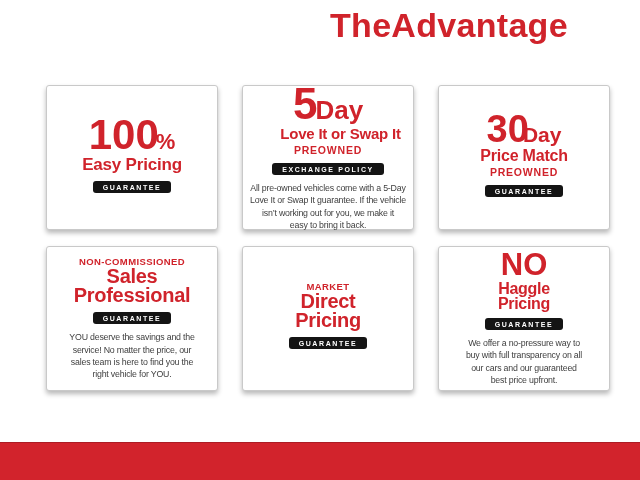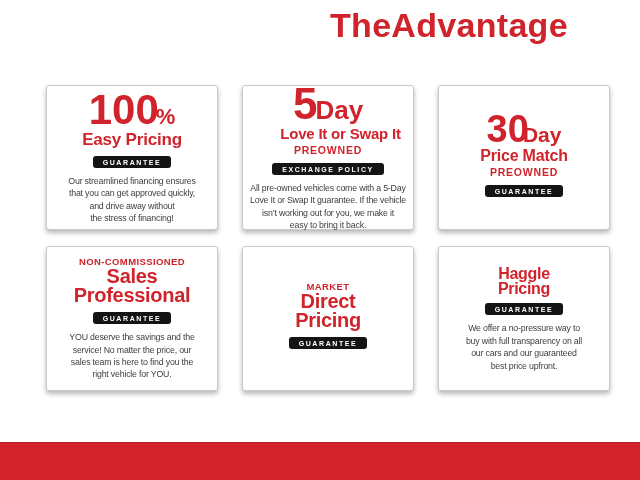--- a/index.html
+++ b/index.html
@@ -136,24 +136,20 @@
 
 <div class="grid">
 
   <div class="card c1">
     <div class="headline">
       <span class="big">100</span>
       <span class="suffix">%</span>
     </div>
     <div class="subtitle">Easy Pricing</div>
     <div class="badge">GUARANTEE</div>
-    <div class="body">Our streamlined financing ensures
-that you can get approved quickly,
-and drive away without
-the stress of financing!</div>
   </div>
 
   <div class="card c2">
     <div class="headline">
       <span class="big">5</span>
       <span class="suffix">Day</span>
     </div>
     <div class="subtitle">Love It or Swap It</div>
     <div class="tagline">PREOWNED</div>
     <div class="badge">EXCHANGE POLICY</div>
@@ -185,20 +181,23 @@
   </div>
 
   <div class="card c5">
     <div class="kicker">MARKET</div>
     <div class="title-lines">Direct
 Pricing</div>
     <div class="badge">GUARANTEE</div>
   </div>
 
   <div class="card c6">
+    <div class="headline">
+      <span class="big">NO</span>
+    </div>
     <div class="title-lines">Haggle
 Pricing</div>
     <div class="badge">GUARANTEE</div>
     <div class="body">We offer a no-pressure way to
 buy with full transparency on all
 our cars and our guaranteed
 best price upfront.</div>
   </div>
 
 </div>

